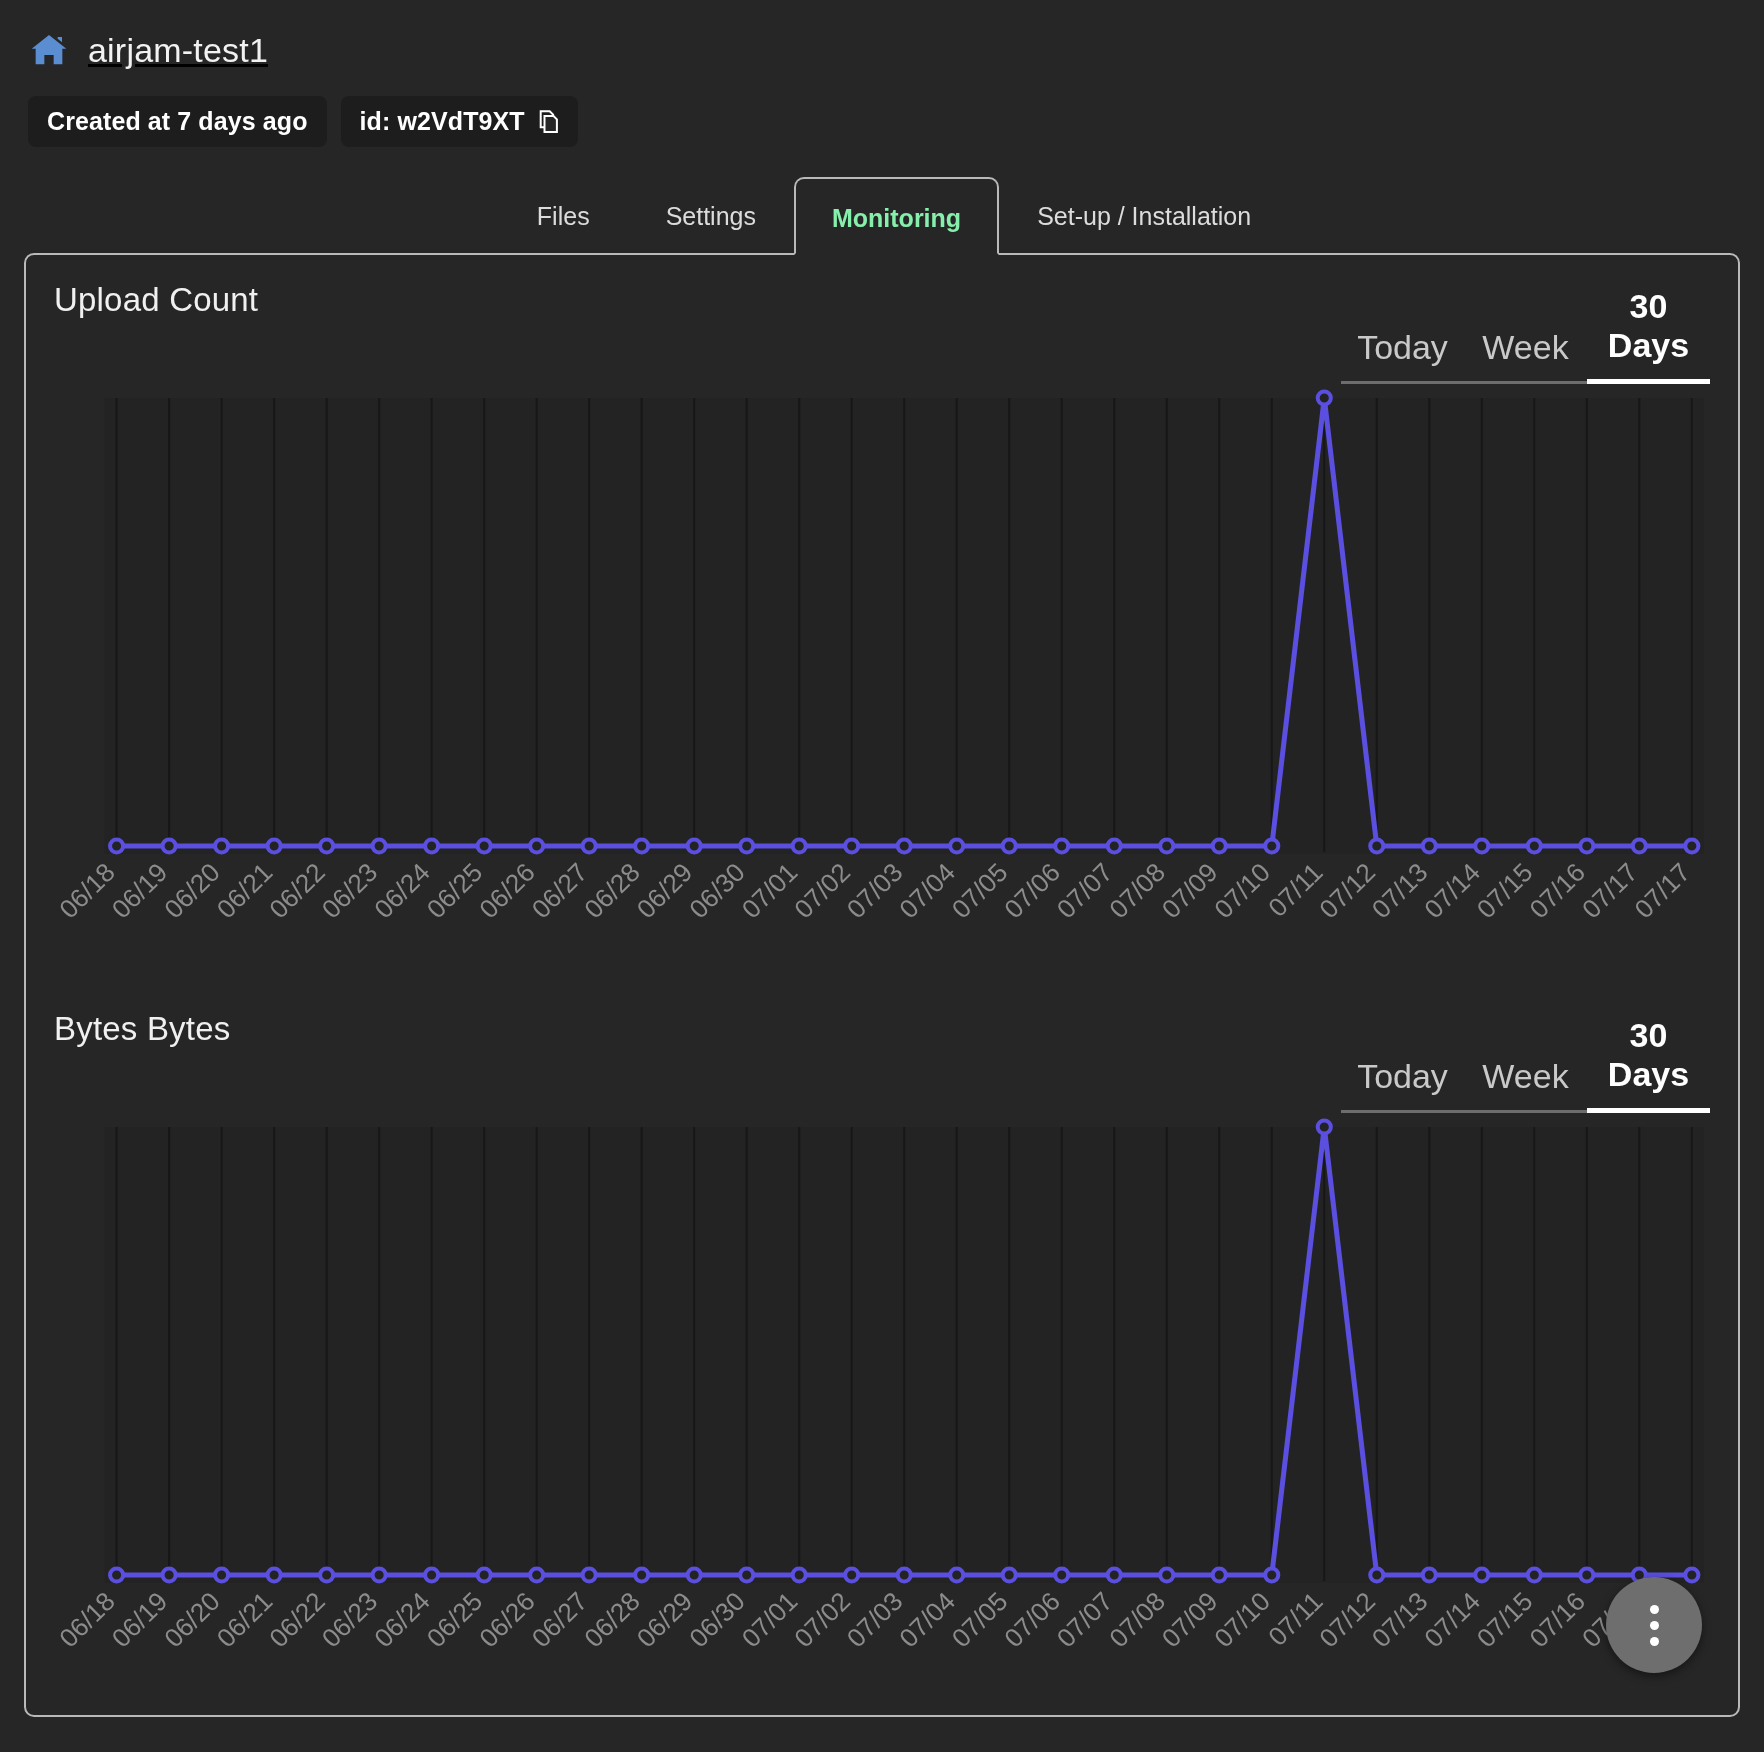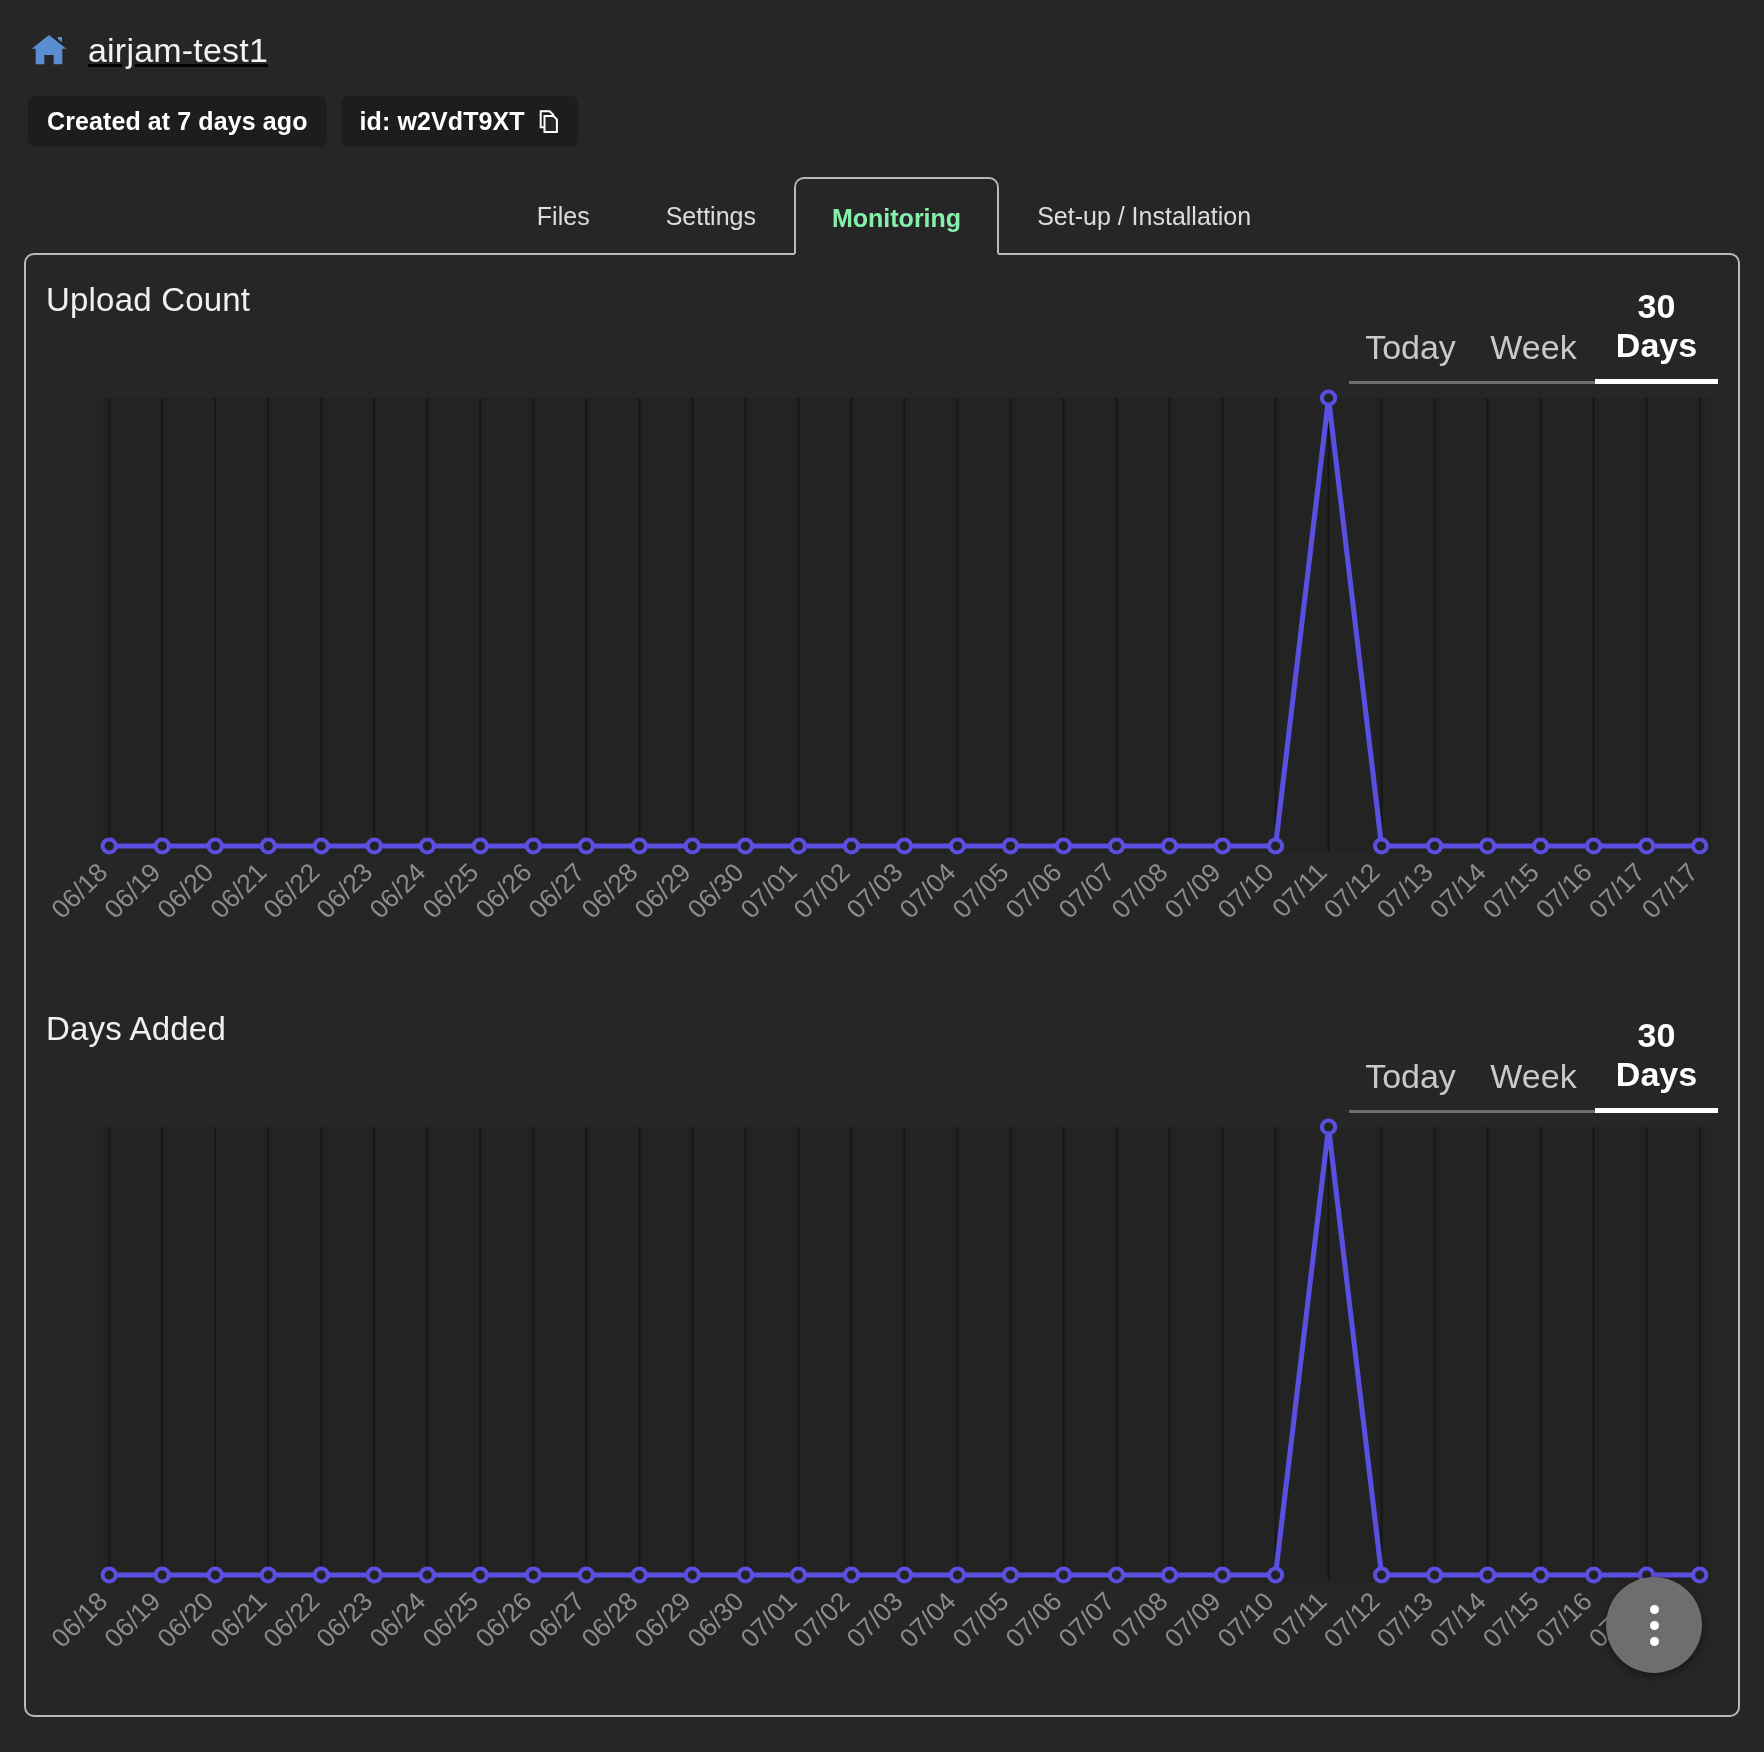--- a/index.html
+++ b/index.html
@@ -48,21 +48,21 @@
   .panel {
     margin: 0 24px 0 24px;
     border: 2px solid #b9b9b9;
     border-radius: 10px;
     height: 1464px;
     background: #262626;
     position: relative;
     overflow: hidden;
   }
 
-  .chart-block { position: relative; padding: 0 20px; }
+  .chart-block { position: relative; padding: 0 28px; }
   .chart-head {
     display: flex; align-items: flex-start; justify-content: space-between;
     padding-top: 26px;
   }
   .chart-title { font-size: 33px; color: #f0f0f0; font-weight: 400; letter-spacing: 0.2px; }
 
   .range-sel { display: flex; align-items: flex-end; }
   .range-opt {
     font-size: 34px; color: #c9c9c9; font-weight: 400;
     padding: 6px 0 14px 0; width: 123px; text-align: center;
@@ -233,21 +233,21 @@
             <text x="1466" y="490" transform="rotate(-45 1466 490)" fill="#8c8c8c" font-size="26" font-family="&quot;Liberation Sans&quot;, sans-serif" text-anchor="end">07/15</text>
             <text x="1518" y="490" transform="rotate(-45 1518 490)" fill="#8c8c8c" font-size="26" font-family="&quot;Liberation Sans&quot;, sans-serif" text-anchor="end">07/16</text>
             <text x="1570" y="490" transform="rotate(-45 1570 490)" fill="#8c8c8c" font-size="26" font-family="&quot;Liberation Sans&quot;, sans-serif" text-anchor="end">07/17</text>
             <text x="1622" y="490" transform="rotate(-45 1622 490)" fill="#8c8c8c" font-size="26" font-family="&quot;Liberation Sans&quot;, sans-serif" text-anchor="end">07/17</text>
           </svg>
       </div>
     </div>
 
     <div class="chart-block">
       <div class="chart-head">
-        <div class="chart-title">Days Added</div>
+        <div class="chart-title">Bytes Bytes</div>
         <div class="range-sel">
           <div class="range-opt">Today</div>
           <div class="range-opt">Week</div>
           <div class="range-opt active">30 Days</div>
         </div>
       </div>
       <div class="plot">
         <svg id="chart1" viewBox="0 0 1640 600" preserveAspectRatio="none" height="600">
             <rect x="50" y="14" width="1584" height="456" fill="#232323"></rect>
             <line x1="62" x2="62" y1="14" y2="468" stroke="#171717" stroke-width="2"></line>

